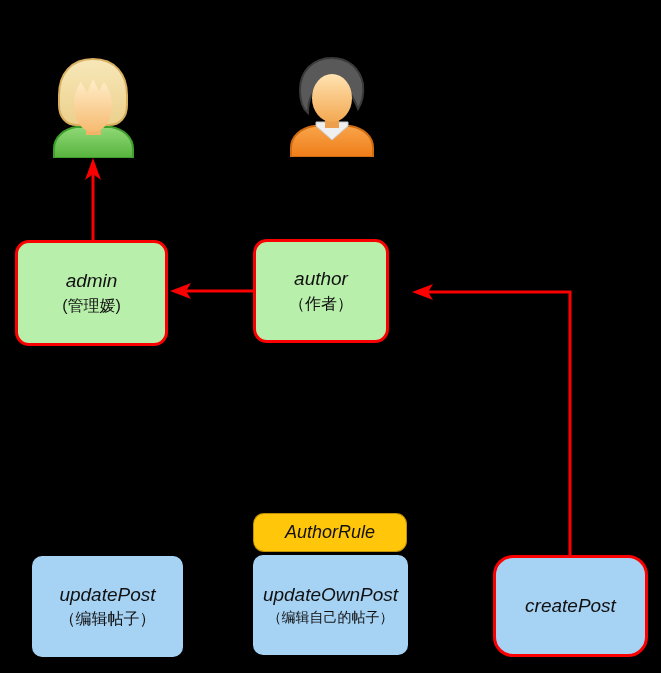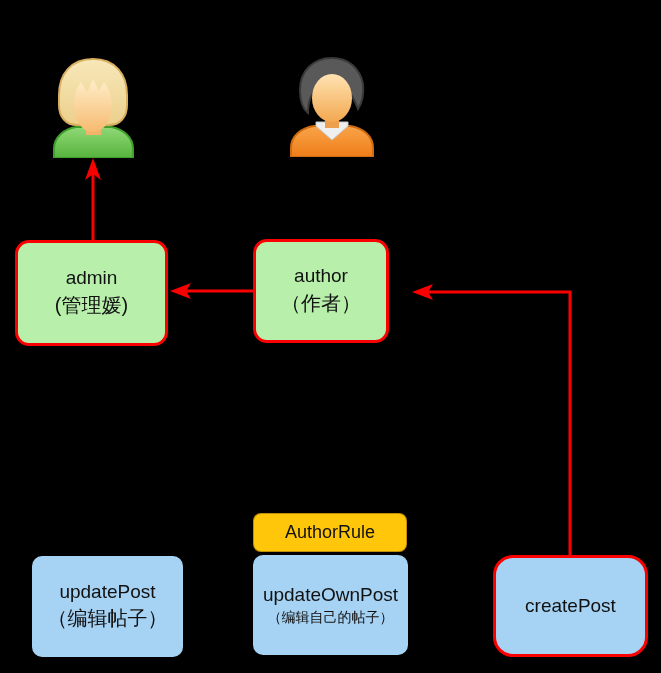--- a/index.html
+++ b/index.html
@@ -30,26 +30,26 @@
   }
   .permission.bordered{
     border:3px solid var(--role_border,#fb0000);
     border-radius:20px;
   }
   .rule{
     background:var(--rule_fill,#ffc60a);
     border-radius:8px;
     border:1px solid rgba(140,100,0,.55);
   }
-  .lbl{font-size:19px;line-height:1.3;}
-  .sub{font-size:20px;line-height:1.45;}
+  .lbl{font-size:19px;line-height:1.3;font-style:italic;}
+  .sub{font-size:16px;line-height:1.45;}
   .rule .lbl{font-size:18px;line-height:1.1;}
   .node-admin{left:15px;top:240px;width:153px;height:106px;}
   .node-author{left:253px;top:239px;width:136px;height:104px;}
-  .node-authorrule{left:253px;top:513px;width:154px;height:39px;}
+  .node-authorrule{left:253px;top:513px;width:154px;height:39px;border-radius:11px;}
   .node-updatepost{left:32px;top:556px;width:151px;height:101px;}
   .node-updateownpost{left:253px;top:555px;width:155px;height:100px;}
   .node-createpost{left:493px;top:555px;width:155px;height:102px;}
   .node-updateownpost .sub{font-size:14px;}
   .node-createpost .sub{font-size:15px;}
 </style>
 </head>
 <body>
 
 <div class="canvas">

